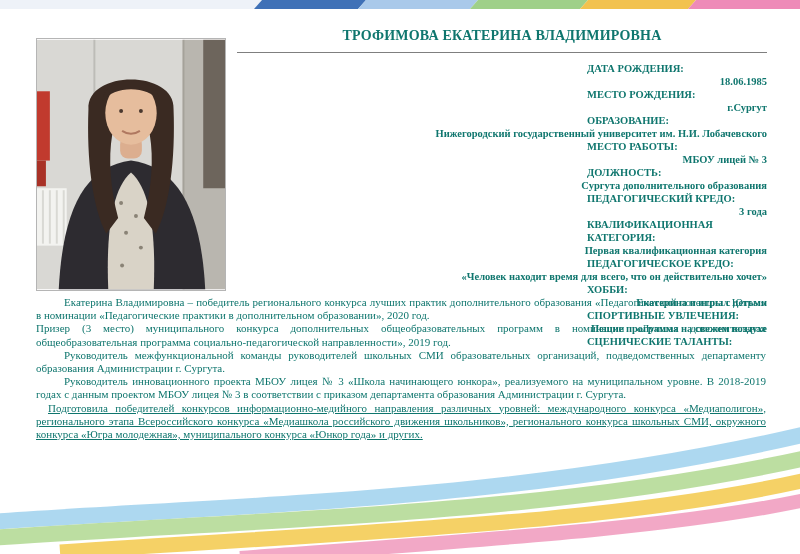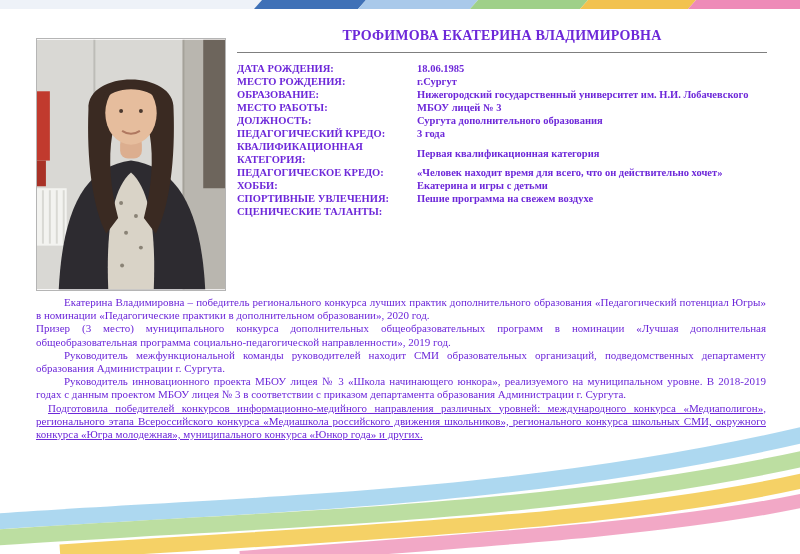--- a/index.html
+++ b/index.html
@@ -1,31 +1,31 @@
 <!DOCTYPE html>
 <html><head>
 <meta charset="utf-8">
 <style>
   html,body{margin:0;padding:0;background:#888;}
   .slide{
     position:relative;width:800px;height:554px;background:#ffffff;
-    overflow:hidden;font-family:"Liberation Serif", serif;color:#6d28d9;
+    overflow:hidden;font-family:"Liberation Serif", serif;color:#0f766e;
     margin:0 auto;
   }
   
   .top-bar{position:absolute;top:0;left:0;width:800px;height:9px;}
   
   .photo{position:absolute;left:36px;top:38px;width:190px;height:253px;
          border:1px solid #b5b5b5;box-sizing:border-box;overflow:hidden;}
   
   .content{position:absolute;left:237px;top:28px;width:530px;}
   .title{font-size:14px;font-weight:bold;text-align:center;margin:0 0 8px 0;letter-spacing:.2px;}
   .divider{border-top:1px solid #7f7f7f;height:0;margin:0 0 9px 0;}
   .info-table{font-size:10.5px;font-weight:bold;line-height:1.24;}
-  .info-row{display:flex;align-items:center;}
+  .info-row{display:flex;align-items:flex-end;flex-direction:column;}
   .info-label{width:176px;flex:none;padding-right:4px;}
   .info-value{flex:1;}
   
   .bio{position:absolute;left:36px;top:296px;width:730px;font-size:11px;
        line-height:1.2;text-align:justify;z-index:2;}
   .bio p{margin:0;}
   .bio p.ind{text-indent:28px;}
   .bio p.ind-s{text-indent:12px;text-decoration:underline;}
   
   .waves{position:absolute;left:0;bottom:0;width:800px;height:150px;z-index:1;pointer-events:none;}
@@ -132,21 +132,21 @@
       </div>
       <div class="info-row">
         <span class="info-label">СЦЕНИЧЕСКИЕ ТАЛАНТЫ:</span>
       </div>
     </div>
   </div>
 
   <div class="bio">
     <p class="ind">Екатерина Владимировна – победитель регионального конкурса лучших практик дополнительного образования «Педагогический потенциал Югры» в номинации «Педагогические практики в дополнительном образовании», 2020 год.</p>
     <p>Призер (3 место) муниципального конкурса дополнительных общеобразовательных программ в номинации «Лучшая дополнительная общеобразовательная программа социально-педагогической направленности», 2019 год.</p>
-    <p class="ind">Руководитель межфункциональной команды руководителей находит СМИ образовательных организаций, подведомственных департаменту образования Администрации г. Сургута.</p>
+    <p class="ind">Руководитель межфункциональной команды руководителей школьных СМИ образовательных организаций, подведомственных департаменту образования Администрации г. Сургута.</p>
     <p class="ind">Руководитель инновационного проекта МБОУ лицея № 3 «Школа начинающего юнкора», реализуемого на муниципальном уровне. В 2018-2019 годах с данным проектом МБОУ лицея № 3 в соответствии с приказом департамента образования Администрации г. Сургута.</p>
     <p class="ind-s">Подготовила победителей конкурсов информационно-медийного направления различных уровней: международного конкурса «Медиаполигон», регионального этапа  Всероссийского конкурса «Медиашкола российского движения школьников»,  регионального конкурса школьных СМИ, окружного конкурса «Югра молодежная», муниципального конкурса «Юнкор года» и других.</p>
   </div>
 
   <svg class="waves" viewBox="0 0 800 150" preserveAspectRatio="none">
     <path d="M-10,118 C240,100 520,98 815,28" fill="none" stroke-width="16" opacity="0.95" stroke="#a9d6ef"></path>
     <path d="M-10,134 C280,114 560,110 815,52" fill="none" stroke-width="16" opacity="0.95" stroke="#b8dc9c"></path>
     <path d="M60,148 C350,128 620,120 815,74" fill="none" stroke-width="15" opacity="0.95" stroke="#f4cf5e"></path>
     <path d="M240,154 C480,136 680,124 815,94" fill="none" stroke-width="14" opacity="0.95" stroke="#f1a3c3"></path>
   </svg>

